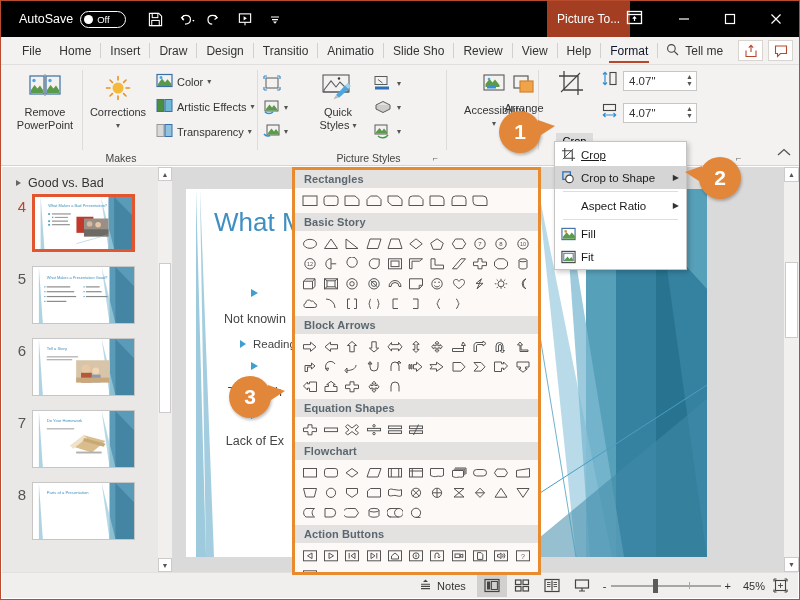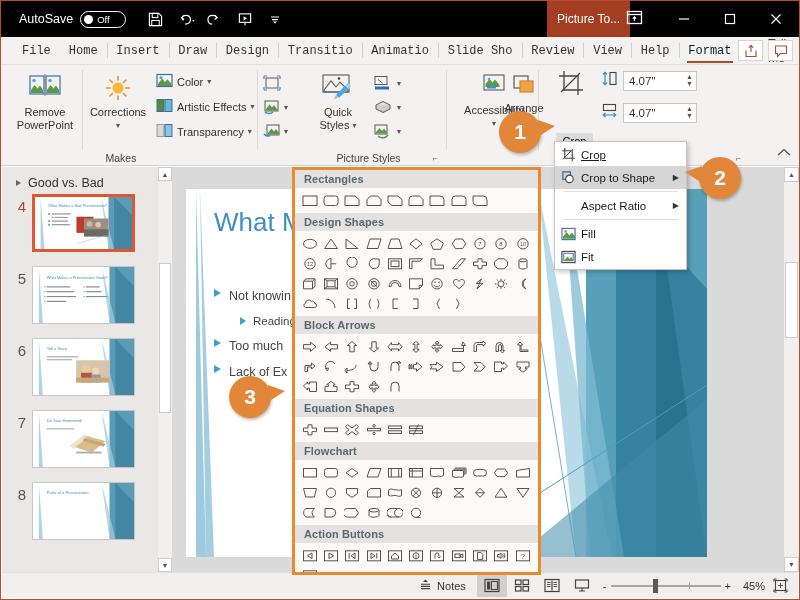--- a/index.html
+++ b/index.html
@@ -34,21 +34,21 @@
   }
   .share-icn { position:absolute; left:625px; top:8px; }
   .wbtns { position:absolute; right:0; top:0; display:flex; height:36px; }
   .wbtn { width:46px;height:36px;display:flex;align-items:center;justify-content:center; }
 
   
   .menubar {
     height:28px; background:#f3f2f1; display:flex; align-items:center;
     font-size:12px; color:#333; border-bottom:1px solid #e1dfdd; position:relative;
   }
-  .mi { padding:0 9px; height:28px; line-height:28px; position:relative; white-space:nowrap;font-family:Liberation Mono, monospace;}
+  .mi { padding:0 9px; height:28px; line-height:28px; position:relative; white-space:nowrap;}
   .mi.first { margin-left:12px; }
   .sep { width:1px;height:15px;background:#d2d0ce; }
   .mi.active { color:#0f172a; font-weight:400; }
   .mi.active::after {
     content:""; position:absolute; left:8px; right:8px; bottom:2px; height:2px; background:#b7472a;
   }
   .tellme { display:flex;align-items:center;gap:6px; padding:0 8px; }
   .mb-right { position:absolute; right:6px; display:flex; gap:5px; align-items:center;}
   .mb-rbtn { width:25px;height:21px;border:1px solid #d8d4d0;background:#fff;display:flex;align-items:center;justify-content:center;}
 
@@ -126,21 +126,21 @@
   .sb-arrow { width:14px;height:14px;background:#fff;border:1px solid #cdcbc9;display:flex;align-items:center;justify-content:center;font-size:7px;color:#555;}
   .sb-thumbb { position:absolute; left:1px; width:12px; background:#fff; border:1px solid #cdcbc9; }
 
   
   .slidearea { position:absolute; left:171px; top:166px; right:15px; bottom:27px; background:#dadada; }
   .slide {
     position:absolute; left:14px; top:22px; width:521px; height:368px; background:#fff; overflow:hidden;
   }
   .slide-title { position:absolute; left:28px; top:18px; font-size:26px; color:#3f8fc0; font-weight:300;}
   .bullets { position:absolute; left:28px; top:100px; font-size:12.5px; color:#444; }
-  .b1 { display:flex; gap:8px; margin-bottom:12px; }
+  .b1 { display:flex; align-items:center; gap:15px; margin-bottom:12px;flex-direction:column; }
   .b2 { display:flex; align-items:center; gap:7px; margin:0 0 12px 26px; font-size:11.5px;}
   .bt { width:0;height:0;border-left:7px solid #3f9fd0;border-top:4.5px solid transparent;border-bottom:4.5px solid transparent; }
   .bt2 { width:0;height:0;border-left:6px solid #3f9fd0;border-top:4px solid transparent;border-bottom:4px solid transparent; }
 
   .rscroll { position:absolute; right:0; top:166px; width:15px; bottom:27px; background:#f1f0ef; }
   .rs-btn { width:15px;height:15px;background:#fff;border:1px solid #cdcbc9;display:flex;align-items:center;justify-content:center;font-size:7px;color:#555;}
   .rs-thumb { position:absolute;left:1px;width:13px;background:#fff;border:1px solid #cdcbc9;}
 
   
   .statusbar {
@@ -810,21 +810,21 @@
             <path d="M1 5.5a3.5 3.5 0 013.5-3.5h7A3.5 3.5 0 0115 5.5v6H1z" fill="none" stroke="#555" stroke-width="1"></path>
           </svg>
         </div>
       <div class="shp">
           <svg width="16" height="13">
             <path d="M1 2h10a4 4 0 014 4v5.5H5a4 4 0 01-4-4z" fill="none" stroke="#555" stroke-width="1"></path>
           </svg>
         </div>
     </div>
 
-    <div class="sec-head">Design Shapes</div>
+    <div class="sec-head">Basic Story</div>
     <div class="grid">
       <div class="shp">
           <svg width="16" height="13">
             <ellipse cx="8" cy="6.8" rx="6.5" ry="4.5" fill="none" stroke="#555" stroke-width="1"></ellipse>
           </svg>
         </div>
       <div class="shp">
           <svg width="16" height="13">
             <path d="M8 2l6.5 9.5H1.5z" fill="none" stroke="#555" stroke-width="1"></path>
           </svg>

